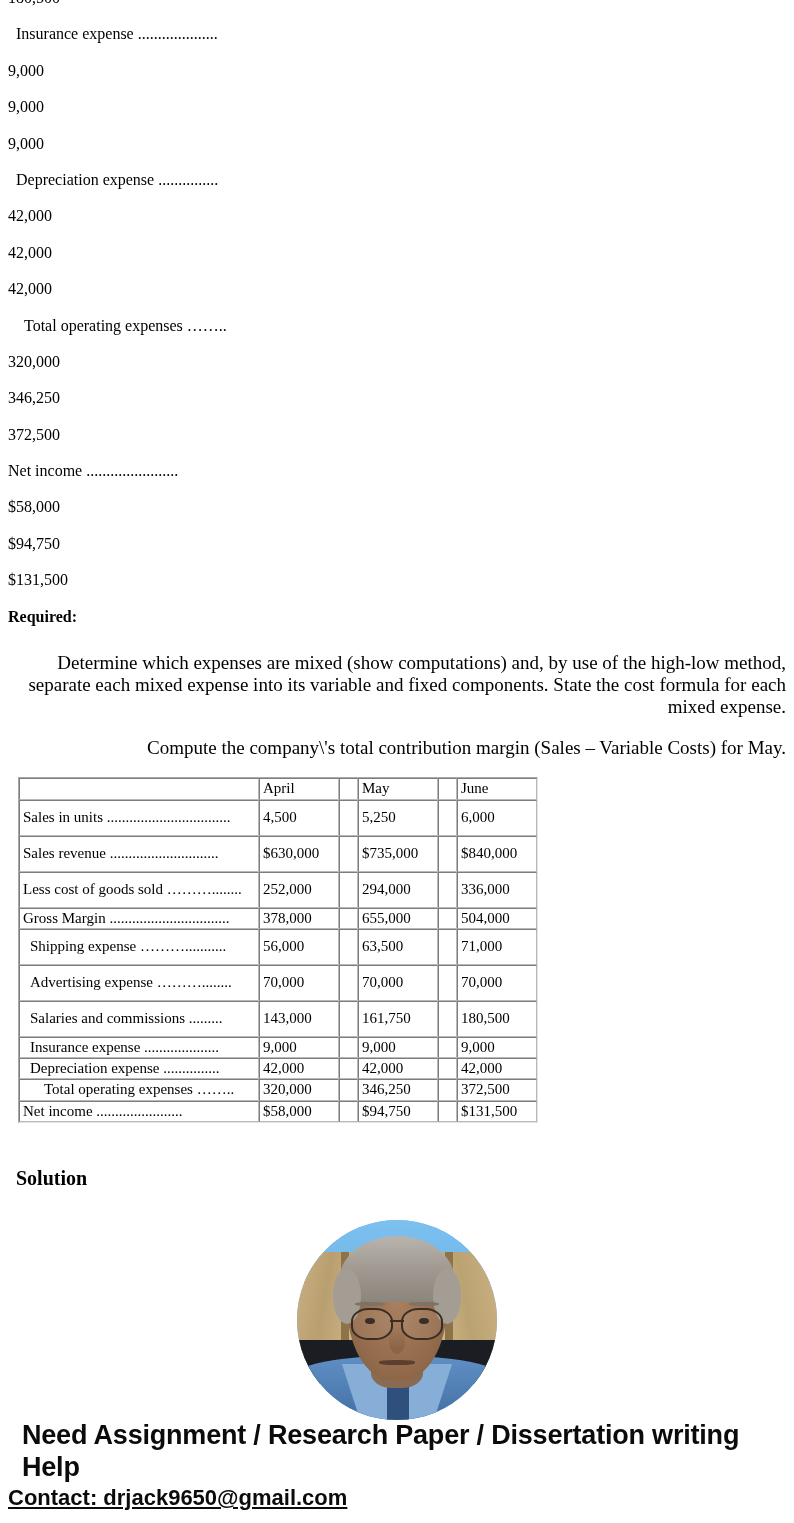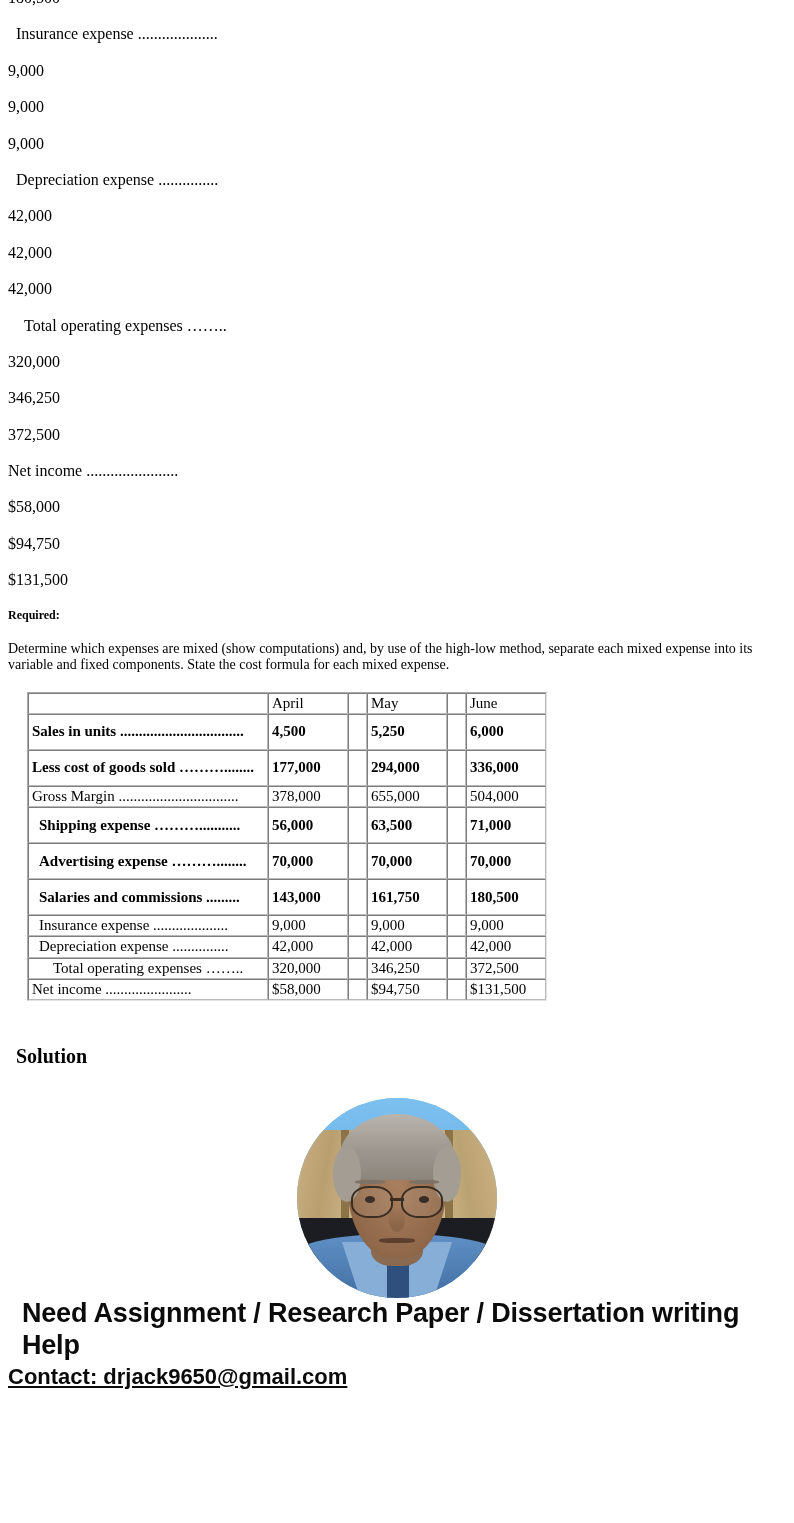--- a/index.html
+++ b/index.html
@@ -28,37 +28,38 @@
     margin: 0 0 18px 0;
     white-space: pre-wrap;
     color: #000;
   }
   .stack-line.first {
     margin-top: -11px;
   }
 
   .req-head {
     font-family: "Liberation Serif", "DejaVu Serif", serif;
-    font-size: 12px;
+    font-size: 16px;
     font-weight: bold;
-    margin: 0 0 18px 0;
+    margin: 0 0 26px 0;
   }
   .para {
     font-family: "Liberation Serif", "DejaVu Serif", serif;
-    font-size: 14px;
+    font-size: 19px;
     line-height: 1.18;
     margin: 0 0 18px 0;
     max-width: 782px;
+    text-align: right;
   }
 
   
   .fin-table {
     border-collapse: separate;
     border-spacing: 0;
-    margin: 4px 0 0 19px;
+    margin: 4px 0 0 10px;
     width: 517px;
     table-layout: fixed;
     border: 1px solid #a8a8a8;
     border-right-color: #e3e3e3;
     border-bottom-color: #e3e3e3;
     background: #eab308;
   }
   .fin-table td {
     border: 1px solid #b9b9b9;
     border-top-color: #7d7d7d;
@@ -73,21 +74,21 @@
     word-wrap: break-word;
     overflow-wrap: break-word;
   }
   .col-label  { width: 240px; }
   .col-val    { width: 80px;  }
   .col-gap    { width: 19px;  }
 
   .lbl-ind1 { padding-left: 10px !important; }
   .lbl-ind2 { padding-left: 24px !important; }
 
-  .row-tall td { height: 32px; font-weight: bold; }
+  .row-tall td { height: 32px; }
 
   
   .solution-head {
     font-family: "Liberation Serif", "DejaVu Serif", serif;
     font-size: 20px;
     font-weight: bold;
     margin: 44px 0 0 8px;
   }
 
   
@@ -254,20 +255,21 @@
       <div class="stack-line">346,250</div>
       <div class="stack-line">372,500</div>
       <div class="stack-line">Net income .......................</div>
       <div class="stack-line">$58,000</div>
       <div class="stack-line">$94,750</div>
       <div class="stack-line">$131,500</div>
     </div>
 
   <div class="req-head">Required:</div>
   <div class="para">Determine which expenses are mixed (show computations) and, by use of the high-low method, separate each mixed expense into its variable and fixed components. State the cost formula for each mixed expense.</div>
+  <div class="para">Compute the company\'s total contribution margin (Sales – Variable Costs) for May.</div>
 
   <table class="fin-table">
     <colgroup>
       <col class="col-label">
         <col class="col-val">
         <col class="col-gap">
       <col class="col-val">
         <col class="col-gap">
         <col class="col-val">
     </colgroup>
@@ -282,22 +284,30 @@
       </tr>
     <tr class="row-tall">
           <td>Sales in units .................................</td>
           <td>4,500</td>
           <td></td>
           <td>5,250</td>
           <td></td>
           <td>6,000</td>
         </tr>
         <tr class="row-tall">
+          <td>Sales revenue .............................</td>
+          <td>$630,000</td>
+          <td></td>
+          <td>$735,000</td>
+          <td></td>
+          <td>$840,000</td>
+        </tr>
+        <tr class="row-tall">
           <td>Less cost of goods sold ………........</td>
-          <td>177,000</td>
+          <td>252,000</td>
           <td></td>
           <td>294,000</td>
           <td></td>
           <td>336,000</td>
         </tr>
         <tr>
           <td>Gross Margin ................................</td>
           <td>378,000</td>
           <td></td>
           <td>655,000</td>

